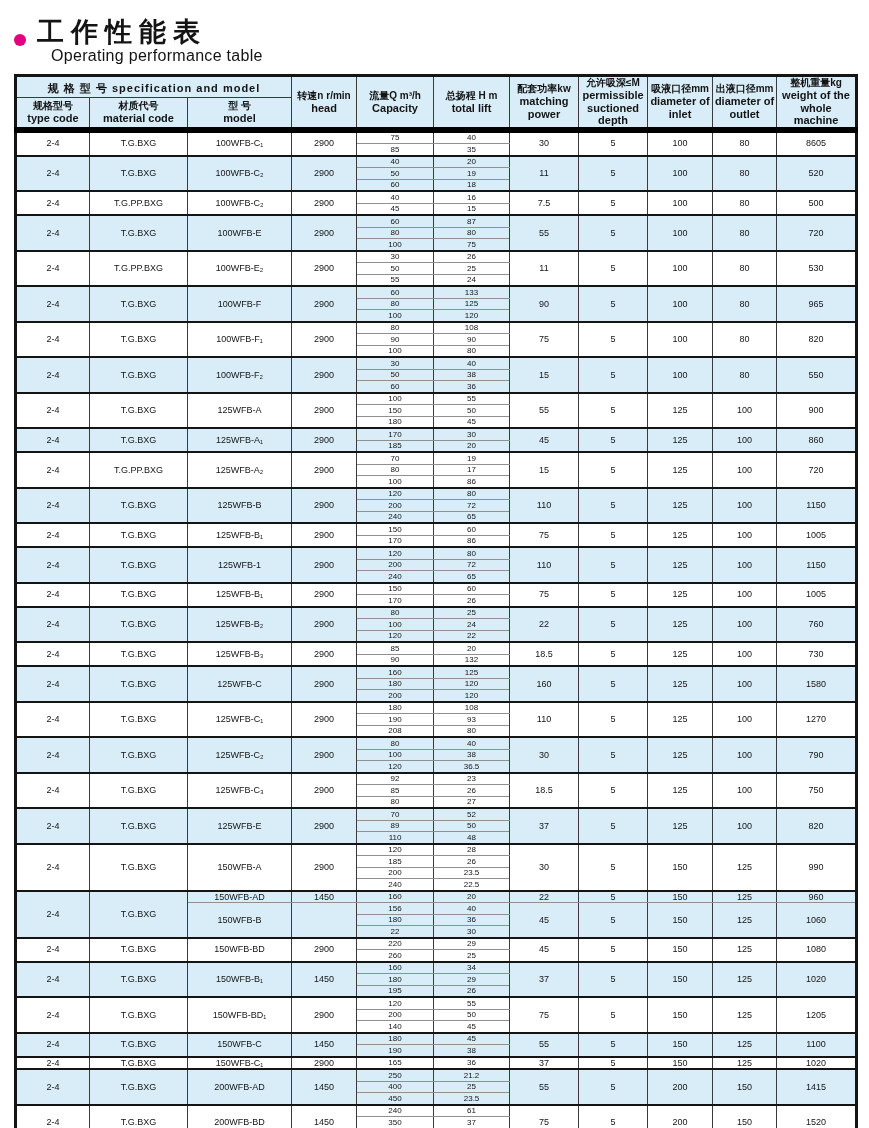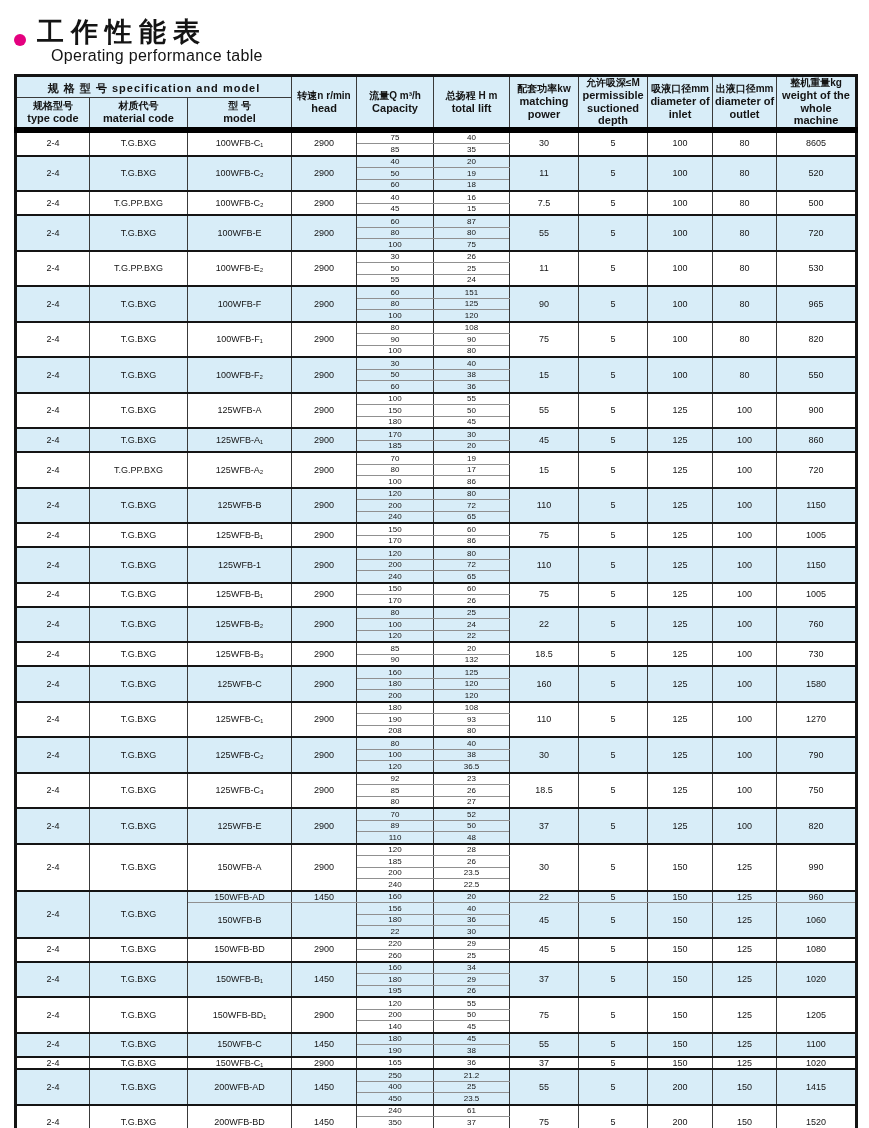--- a/index.html
+++ b/index.html
@@ -212,21 +212,21 @@
         <tr>
           <td>55</td>
           <td>24</td>
         </tr>
         <tr class="group-start stripe">
           <td rowspan="3" class="big">2-4</td>
           <td rowspan="3" class="big">T.G.BXG</td>
           <td rowspan="3" class="big">100WFB-F</td>
           <td rowspan="3" class="big">2900</td>
           <td>60</td>
-          <td>151</td>
+          <td>133</td>
           <td rowspan="3" class="big">90</td>
           <td rowspan="3" class="big">5</td>
           <td rowspan="3" class="big">100</td>
           <td rowspan="3" class="big">80</td>
           <td rowspan="3" class="big">965</td>
         </tr>
         <tr class="stripe">
           <td>80</td>
           <td>125</td>
         </tr>

